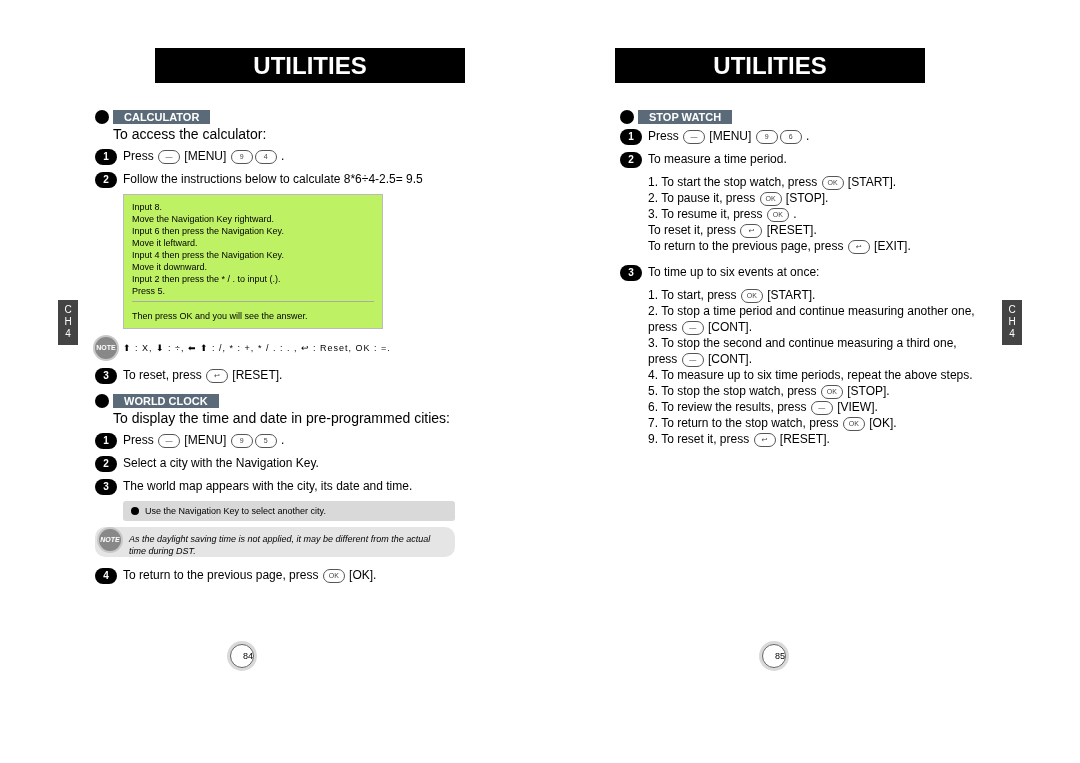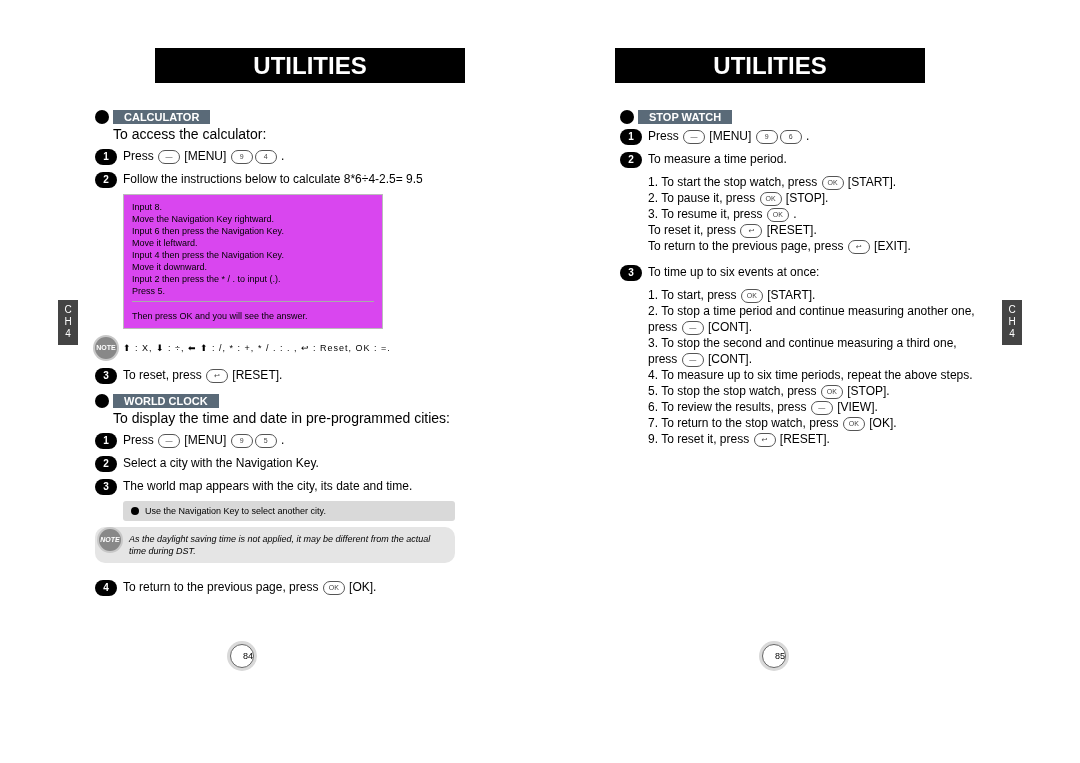--- a/index.html
+++ b/index.html
@@ -123,21 +123,21 @@
     font-size: 7px;
     line-height: 12px;
     text-align: center;
     vertical-align: middle;
     padding: 0 3px;
     color: #444;
     background: #fff;
     margin: 0 1px;
   }
   .note-box {
-    background: #d946ef;
+    background: #bef264;
     border: 1px solid #bbb;
     margin: 6px 0 6px 28px;
     padding: 6px 8px;
     font-size: 9px;
     line-height: 12px;
     width: 260px;
     box-sizing: border-box;
   }
   .note-row {
     display: flex;
@@ -177,22 +177,22 @@
     width: 8px;
     height: 8px;
     background: #000;
     border-radius: 50%;
     margin-right: 6px;
     flex: none;
   }
   .dst-note {
     background: #e5e5e5;
     border-radius: 10px;
-    margin: 6px 0 16px 0;
-    padding: 6px 8px 6px 34px;
+    margin: 6px 0 10px 0;
+    padding: 6px 8px 0 34px;
     font-size: 9px;
     font-style: italic;
     line-height: 12px;
     position: relative;
   }
   .dst-note .note-icon {
     position: absolute;
     left: 4px;
     top: 2px;
   }

